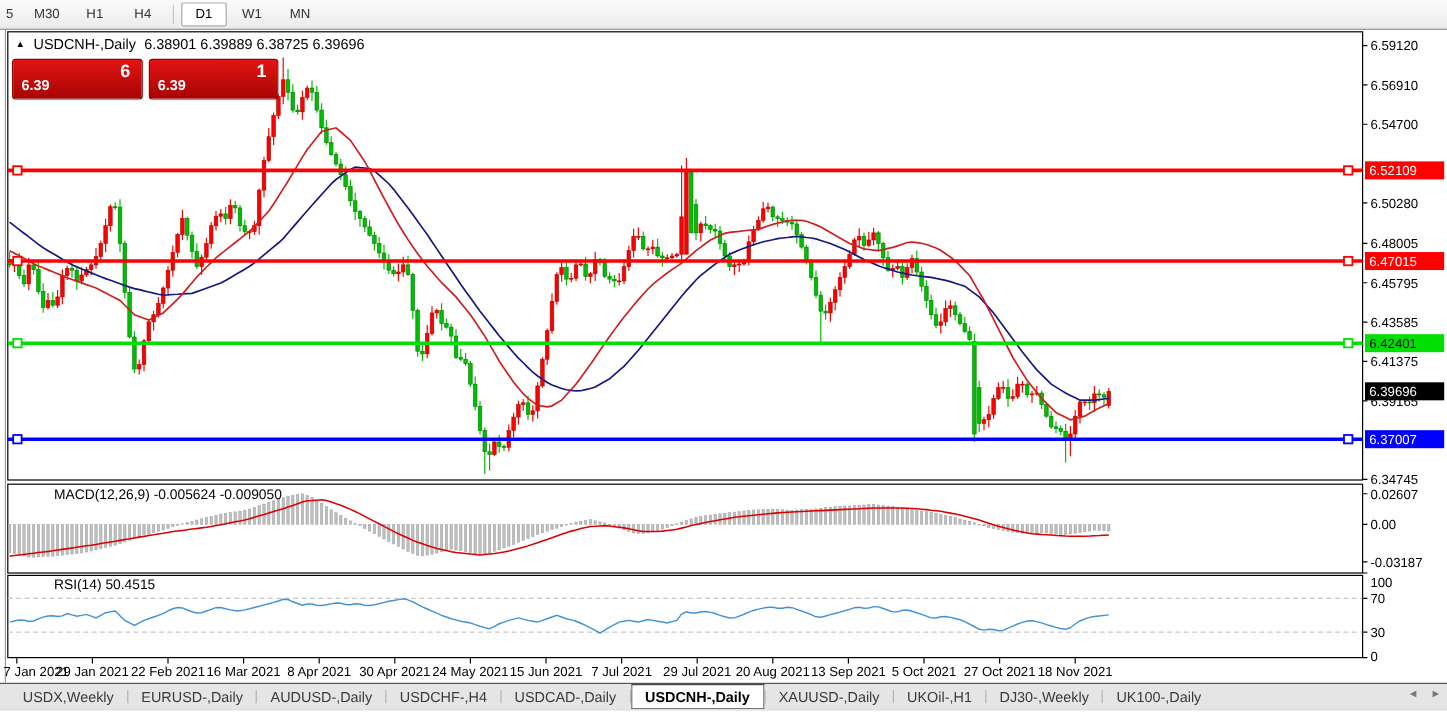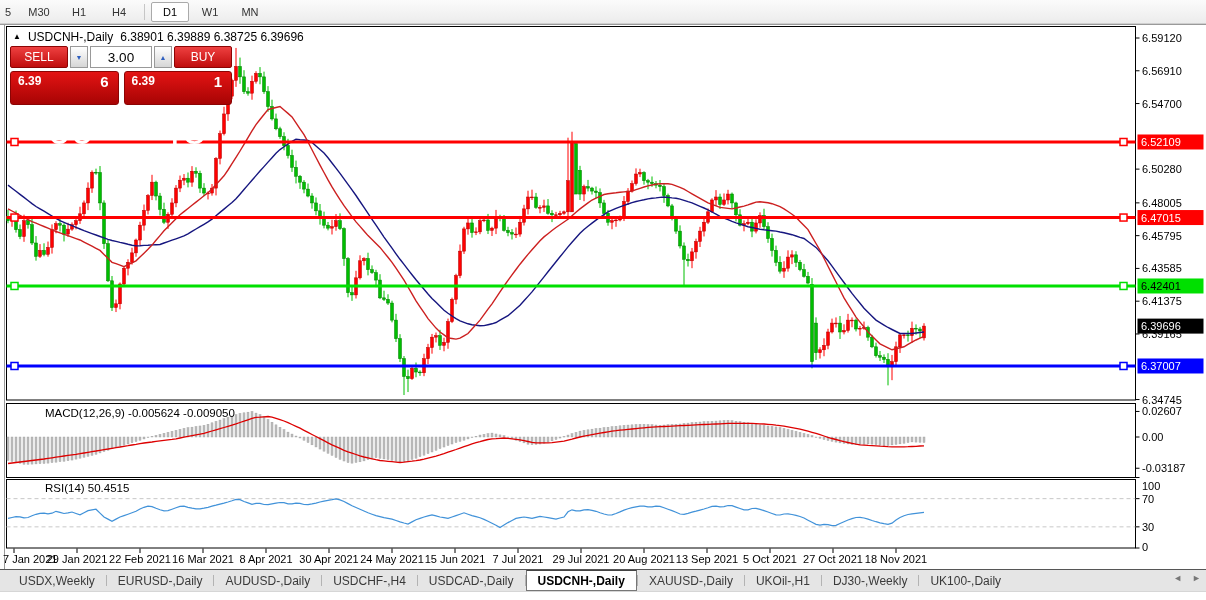--- a/index.html
+++ b/index.html
@@ -25,21 +25,21 @@
   .btn-trade{flex:0 0 56px;display:flex;align-items:center;justify-content:center;
              background:linear-gradient(#ee4040,#c00d0d);border:1px solid #8c0404;border-radius:2px;
              color:#fff;font-size:12px;}
   .spin{flex:0 0 16px;display:flex;align-items:center;justify-content:center;
         background:linear-gradient(#ffffff,#d6d6d6);border:1px solid #999;color:#2f5fbf;font-size:7px;}
   .vol{flex:1;display:flex;align-items:center;justify-content:center;background:#fff;
        border:1px solid #999;font-size:13.5px;color:#000;}
   .trade-row2{display:flex;gap:5px;height:34px;margin-top:3px;}
   .quote{flex:1;position:relative;border:1px solid #8c0404;border-radius:3px;color:#fff;
          background:linear-gradient(#e31414,#a70404);}
-  .q-small{position:absolute;left:7px;bottom:16px;font-size:12px;font-weight:bold;}
+  .q-small{position:absolute;left:7px;bottom:4px;font-size:12px;font-weight:bold;}
   .q-big{position:absolute;left:36px;top:-3px;font-size:42px;font-weight:normal;letter-spacing:1px;margin-top:37px;}
   .q-sup{position:absolute;right:9px;top:1px;font-size:15px;font-weight:bold;}
   
   .tabbar{position:absolute;left:0;top:569px;width:1206px;height:22px;z-index:5;background:#e5e5e5;
           border-top:1px solid #565656;display:flex;align-items:stretch;font-size:12px;color:#3a3a3a;
           padding-left:8px;box-sizing:border-box;}
   .tab{display:flex;align-items:center;padding:0 11px;white-space:nowrap;}
   .tab.active{background:#fff;border:1px solid #777;border-top:1px solid #444;font-weight:bold;color:#000;}
   .tab-sep{width:1px;background:#b3b3b3;margin:5px 0;}
   .tab-arrows{position:absolute;right:5px;top:3px;display:flex;gap:10px;color:#777;font-size:9px;}
@@ -882,31 +882,20 @@
       </g>
     </svg>
 
   <div class="chart-title">
     <span class="arrow">▲</span>
     <span>USDCNH-,Daily</span>
     <span>6.38901 6.39889 6.38725 6.39696</span>
   </div>
 
   <div class="trade">
-    <div class="trade-row1">
-      <div class="btn-trade">SELL</div>
-      <div class="spin">
-          <span>▼</span>
-        </div>
-      <div class="vol">3.00</div>
-      <div class="spin">
-          <span>▲</span>
-        </div>
-      <div class="btn-trade">BUY</div>
-    </div>
     <div class="trade-row2">
       <div class="quote">
         <span class="q-small">6.39</span>
         <span class="q-big">69</span>
         <span class="q-sup">6</span>
       </div>
       <div class="quote">
         <span class="q-small">6.39</span>
         <span class="q-big" style="left:34px">48</span>
         <span class="q-sup">1</span>

